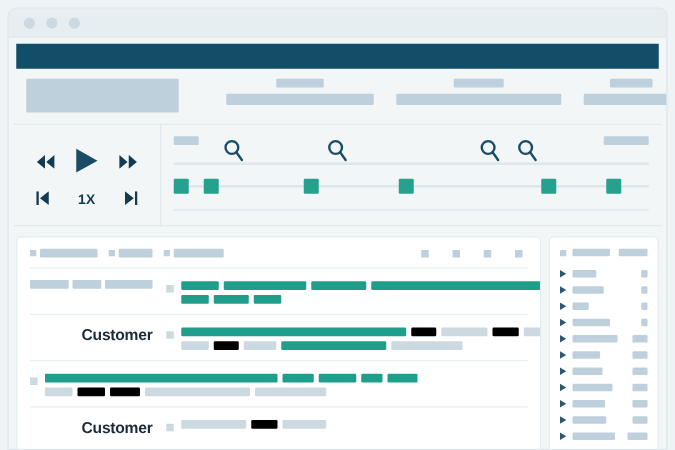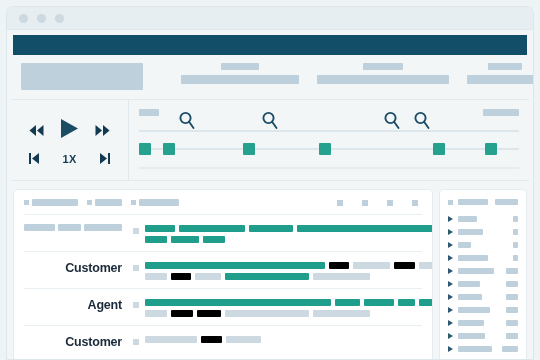--- a/index.html
+++ b/index.html
@@ -271,21 +271,20 @@
                     <span class="w g" style="width: 22px;"></span>
                     <span class="w k" style="width: 20px;"></span>
                     <span class="w g" style="width: 26px;"></span>
                     <span class="w t" style="width: 84px;"></span>
                     <span class="w g" style="width: 57px;"></span>
                   </div>
                 </div>
               </div>
             </div>
             <div class="utt div">
-              <div class="spk">Agent</div>
               <div class="bubble">
                 <span class="dotsq"></span>
                 <div class="lines">
                   <div class="line">
                     <span class="w t" style="width: 186px;"></span>
                     <span class="w t" style="width: 25px;"></span>
                     <span class="w t" style="width: 30px;"></span>
                     <span class="w t" style="width: 17px;"></span>
                     <span class="w t" style="width: 24px;"></span>
                   </div>

